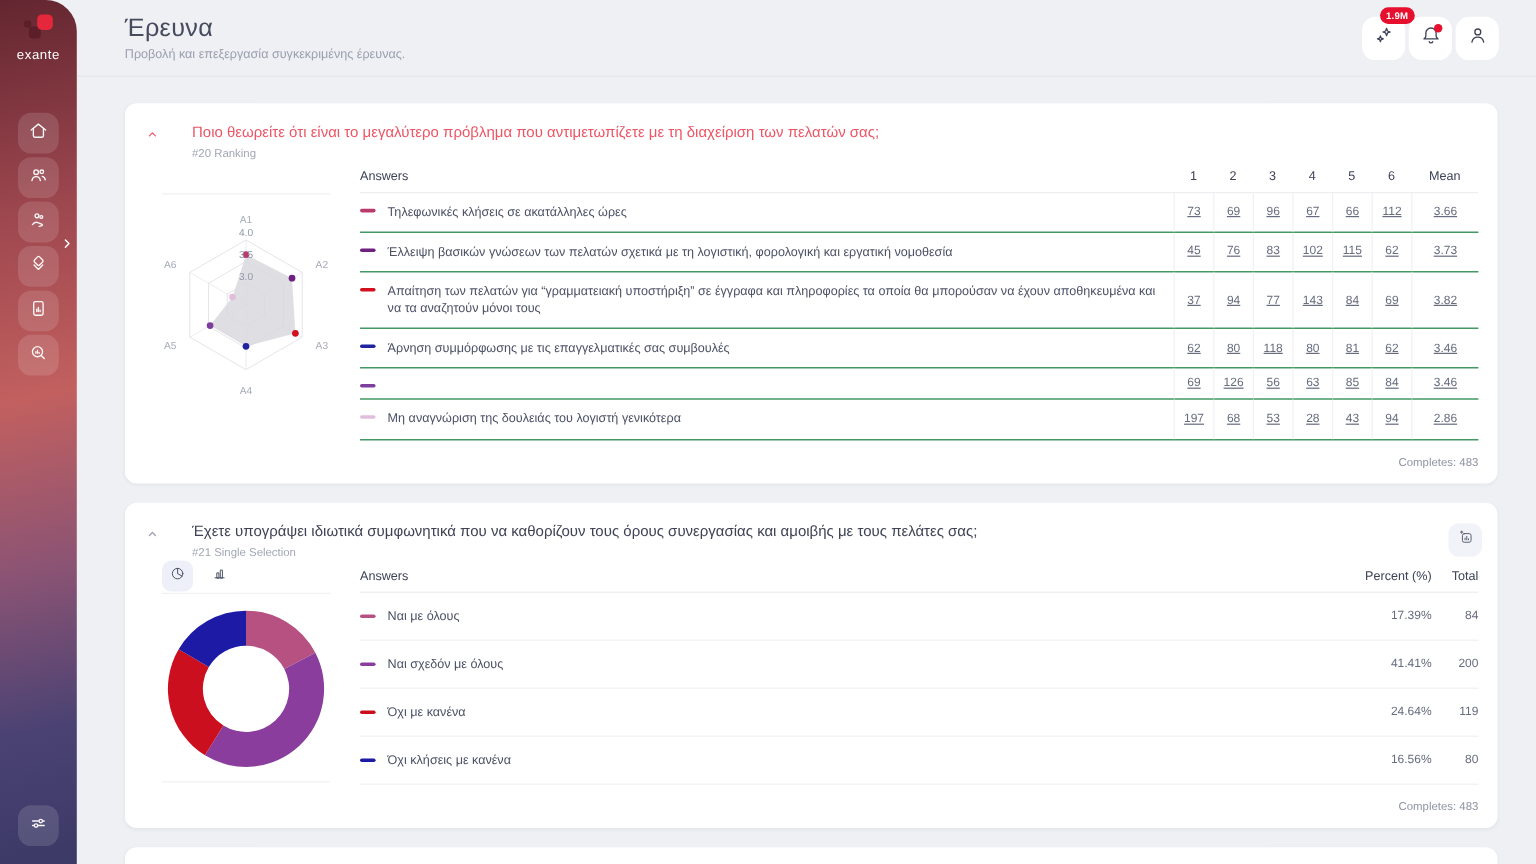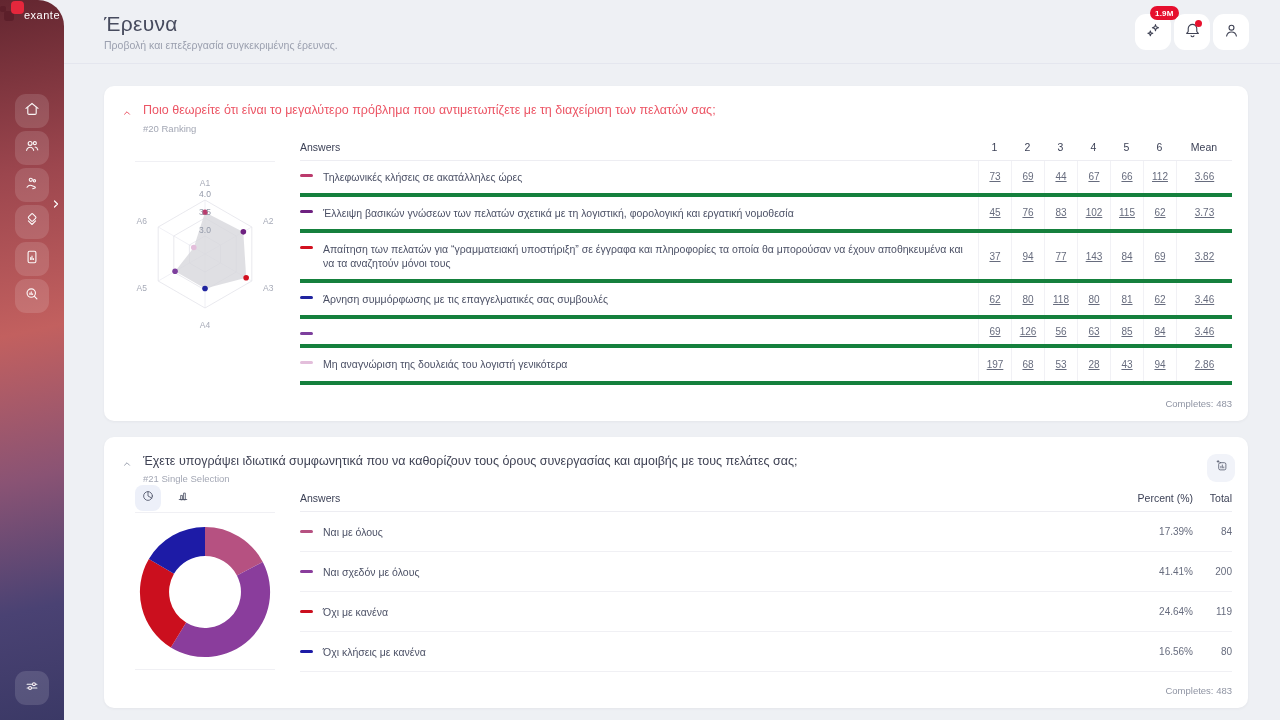--- a/index.html
+++ b/index.html
@@ -3,21 +3,21 @@
 <meta charset="utf-8">
 <style>
   * { margin:0; padding:0; box-sizing:border-box; }
   html,body { width:1280px; height:720px; overflow:hidden; }
   body { font-family:"Liberation Sans", sans-serif; background:#eef0f4; color:#3f4254; }
 
   
   .sidebar { position:fixed; left:0; top:0; width:64px; height:720px; z-index:5;
     background:linear-gradient(168deg,#632630 0%,#9c464e 24%,#c2605f 46%,#8a5374 66%,#4a4273 84%,#3b3966 100%);
     border-top-right-radius:26px; }
-  .logo { position:absolute; top:1px; left:0; width:64px; display:flex; flex-direction:row; align-items:center; }
+  .logo { position:absolute; top:12px; left:0; width:64px; display:flex; flex-direction:column; align-items:center; }
   .logo-mark { position:relative; width:24px; height:22px; }
   .logo-sq-a { position:absolute; left:0; top:5px; width:6px; height:6px; border-radius:2px; background:#5c1f2a; }
   .logo-sq-b { position:absolute; left:4px; top:10px; width:10px; height:10px; border-radius:3px; background:#5c1f2a; }
   .logo-sq-c { position:absolute; right:0; top:0; width:13px; height:13px; border-radius:4px; background:#e5273c; }
   .brand-name { color:#fff; font-size:11px; letter-spacing:.5px; margin-top:6px; }
   .nav { position:absolute; top:94px; left:0; width:64px; display:flex; flex-direction:column; align-items:center; gap:3px; }
   .nav-btn { width:34px; height:34px; border-radius:11px; background:rgba(255,255,255,.13);
     display:flex; align-items:center; justify-content:center; cursor:pointer; }
   .nav-btn svg { width:18px; height:18px; stroke:#fff; fill:none; stroke-width:1.5; stroke-linecap:round; stroke-linejoin:round; opacity:.95; }
   .expand-chip { position:absolute; left:48px; top:197px; width:16px; height:16px; display:flex; align-items:center; justify-content:center; cursor:pointer; }
@@ -33,41 +33,41 @@
   .action-btn { position:relative; width:36px; height:36px; border-radius:11px; background:#fff;
     display:flex; align-items:center; justify-content:center; cursor:pointer; }
   .action-btn svg { width:19px; height:19px; stroke:#3f4254; fill:none; stroke-width:1.4; stroke-linecap:round; stroke-linejoin:round; }
   .ai-badge { position:absolute; top:-8px; left:15px; background:#e60f2e; color:#fff; font-size:8px; font-weight:bold;
     padding:2.5px 5px; border-radius:8px; letter-spacing:.2px; }
   .bell-dot { position:absolute; top:6px; right:8px; width:7px; height:7px; border-radius:50%; background:#e8112d; }
 
   
   .content { padding:22px 32px 0 40px; }
   .card { background:#fff; border-radius:10px; box-shadow:0 1px 3px rgba(30,35,60,.05); margin-bottom:16px; }
-  .card-head { display:flex; align-items:flex-start; gap:11px; padding:17px 13px 0 18px; }
+  .card-head { display:flex; align-items:flex-start; gap:28px; padding:17px 13px 0 18px; }
   .collapse-btn { margin-top:1px; cursor:pointer; display:flex; }
   .collapse-btn svg { width:10px; height:10px; stroke:#9aa0ae; fill:none; stroke-width:2; stroke-linecap:round; stroke-linejoin:round; }
   .q-title { font-size:12.5px; color:#3f4254; line-height:1.25; }
   .q-tag { font-size:9.5px; color:#a3a7b4; margin-top:4px; }
   .export-btn { margin-left:auto; width:28px; height:28px; border-radius:9px; background:#f1f3f9;
     display:flex; align-items:center; justify-content:center; cursor:pointer; flex-shrink:0; }
   .export-btn svg { width:15px; height:15px; stroke:#565b6e; fill:none; stroke-width:1.3; stroke-linecap:round; stroke-linejoin:round; }
 
   .card-body { display:flex; padding:0 16px 0 31px; }
   .chart-col { width:140px; margin-right:25px; flex-shrink:0; }
   .table-col { flex:1; min-width:0; }
 
   .radar-wrap { margin-top:27px; border-top:1px solid #f0f0f4; padding-top:2px; }
 
   .t-head { display:flex; align-items:center; height:27px; border-bottom:1px solid #ededf2;
     font-size:10.5px; color:#3d4257; }
   .t-label-h { flex:1; }
   .num-col { width:33px; text-align:center; flex-shrink:0; }
   .mean-col { width:56px; text-align:center; flex-shrink:0; }
-  .t-row { display:flex; align-items:stretch; border-bottom:4px solid #15803d; }
+  .t-row { display:flex; align-items:stretch; border-bottom:1px solid #15803d; }
   .t-label { flex:1; display:flex; align-items:flex-start; padding:9px 14px 9px 0; min-width:0; }
   .t-text { font-size:10.5px; color:#4c5166; line-height:1.35; }
   .dash { width:13px; height:3px; border-radius:2px; flex-shrink:0; margin:4px 10px 0 0; }
   .cell { display:flex; align-items:center; justify-content:center; font-size:10px; color:#676c7e;
     border-left:1px solid #f1f1f5;text-decoration:underline; }
   .completes { text-align:right; font-size:9.5px; color:#8f94a3; padding:13px 0 12px; }
 
   
   .toggles { height:28px; display:flex; align-items:center; gap:9px; }
   .toggle-btn { width:26px; height:26px; border-radius:8px; display:flex; align-items:center; justify-content:center; cursor:pointer; }
@@ -240,21 +240,21 @@
             <span id="rank-head-cols" style="display:contents"><div class="num-col">1</div><div class="num-col">2</div><div class="num-col">3</div><div class="num-col">4</div><div class="num-col">5</div><div class="num-col">6</div><div class="mean-col">Mean</div></span>
           </div>
           <div id="rank-rows">
               <div class="t-row">
                 <div class="t-label">
                   <span class="dash" style="background: rgb(187, 58, 108);"></span>
                   <span class="t-text">Τηλεφωνικές κλήσεις σε ακατάλληλες ώρες</span>
                 </div>
                 <div class="num-col cell">73</div>
                 <div class="num-col cell">69</div>
-                <div class="num-col cell">44</div>
+                <div class="num-col cell">96</div>
                 <div class="num-col cell">67</div>
                 <div class="num-col cell">66</div>
                 <div class="num-col cell">112</div>
                 <div class="mean-col cell">3.66</div>
               </div>
               <div class="t-row">
                 <div class="t-label">
                   <span class="dash" style="background: rgb(110, 33, 128);"></span>
                   <span class="t-text">Έλλειψη βασικών γνώσεων των πελατών σχετικά με τη λογιστική, φορολογική και εργατική νομοθεσία</span>
                 </div>

